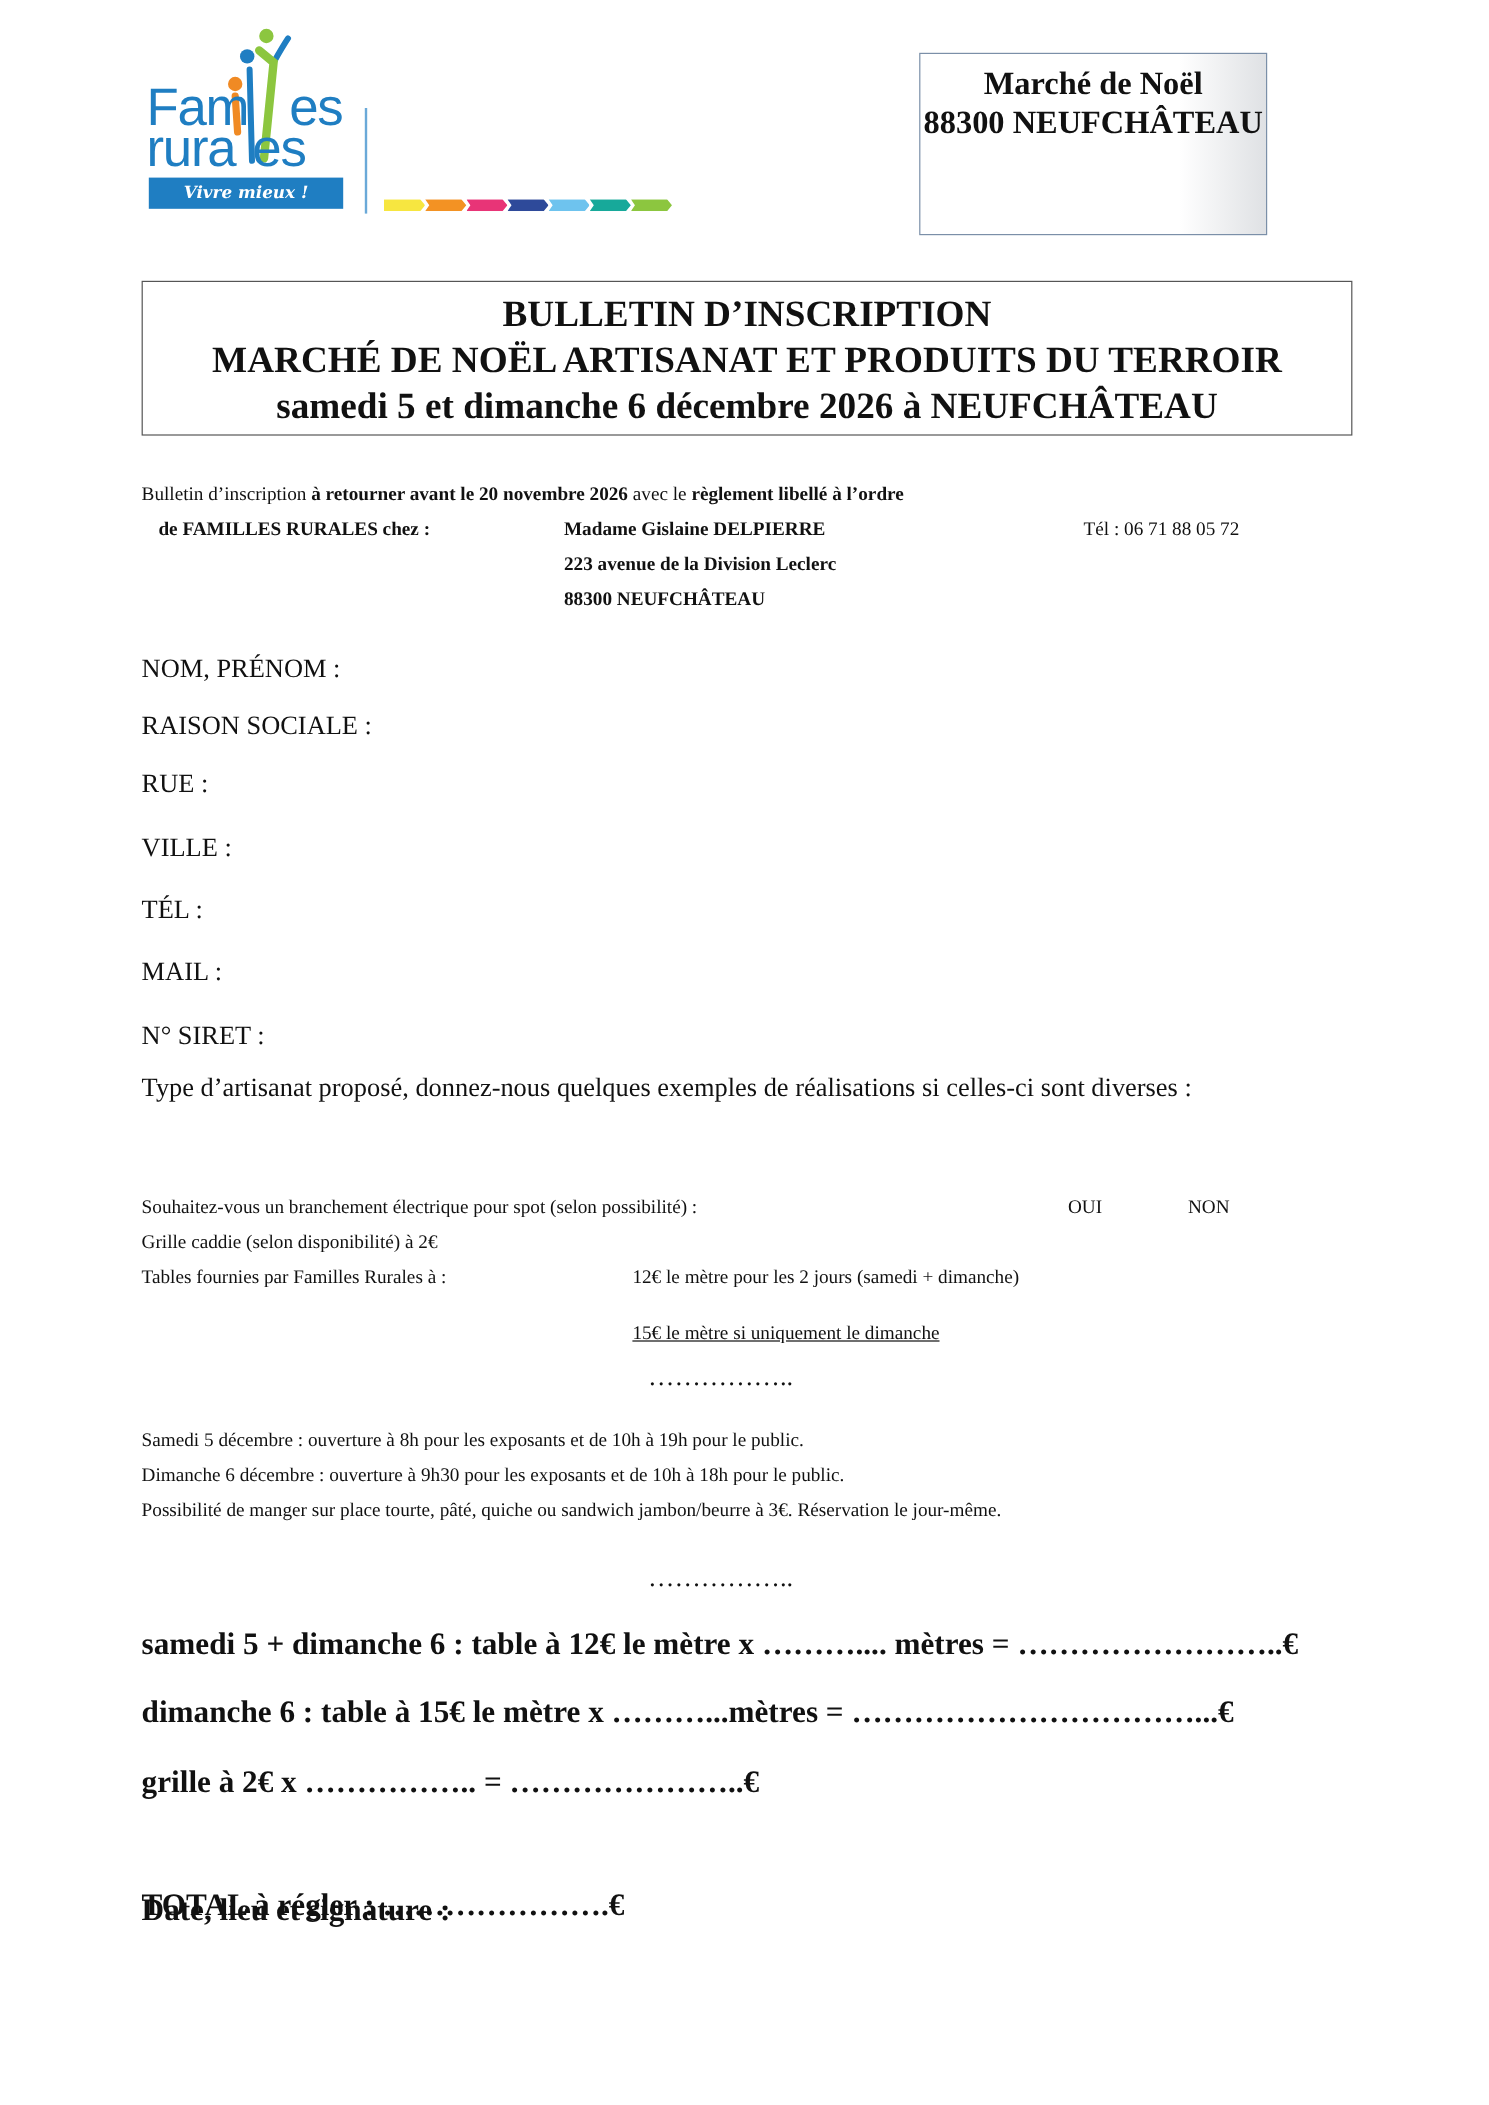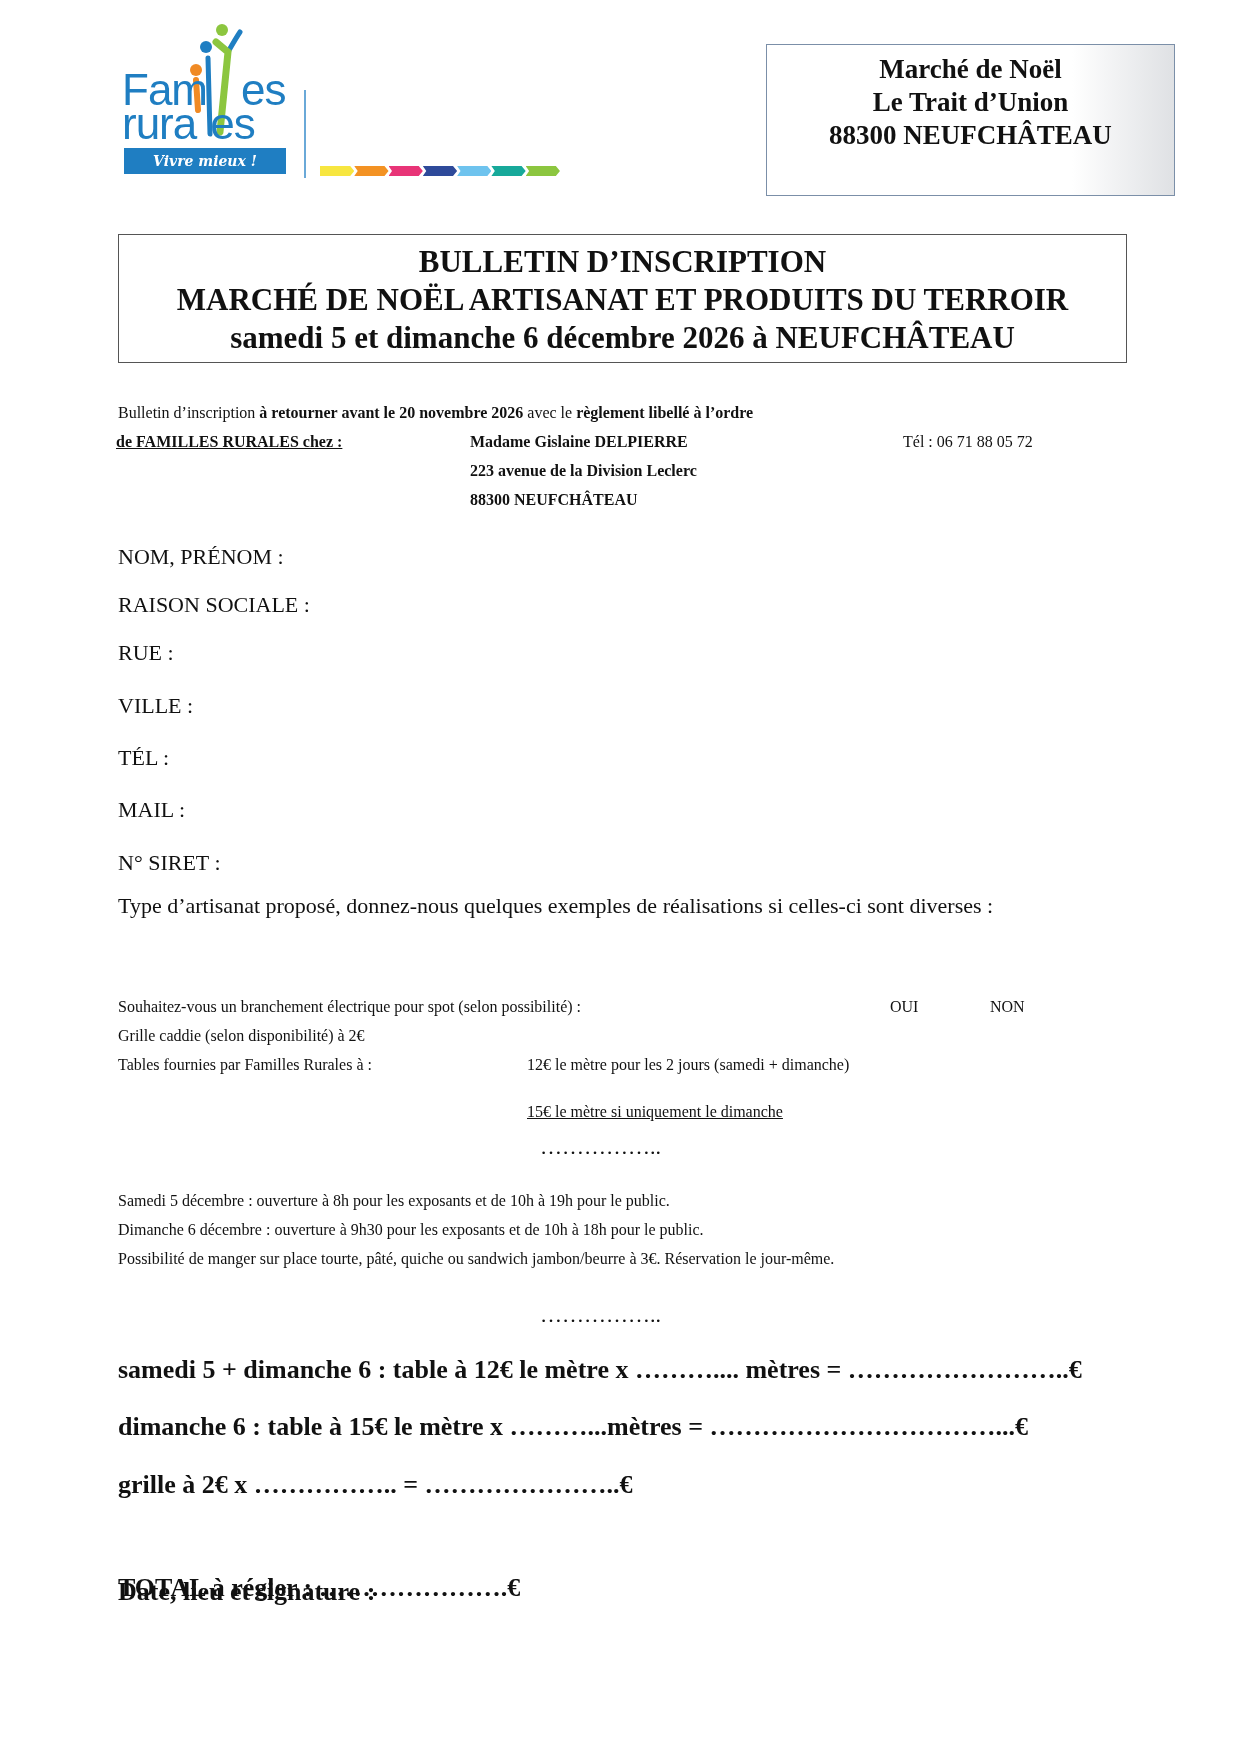--- a/index.html
+++ b/index.html
@@ -25,21 +25,21 @@
     .logo-assoc {
       position: absolute; left: 198px; top: 62px; font-family: "DejaVu Sans", sans-serif;
       color: #1f7ec2; font-size: 22px; line-height: 26px; letter-spacing: 0.5px;
     }
     .logo-bar { position: absolute; left: 200px; top: 144px; width: 240px; height: 10px; display: flex; }
     .logo-bar span { flex: 1; height: 100%; clip-path: polygon(0 0, 88% 0, 100% 50%, 88% 100%, 0 100%, 10% 50%); }
     .logo-bar span:first-child { clip-path: polygon(0 0, 88% 0, 100% 50%, 88% 100%, 0 100%); }
 
     
     .addr-box {
-      left: 766px; top: 44px; width: 409px; height: 152px; box-sizing: border-box;
+      left: 766px; top: 44px; width: 290px; height: 152px; box-sizing: border-box;
       border: 1.5px solid #7b8fa8;
       background: linear-gradient(to right, #ffffff 0%, #ffffff 75%, #dfe1e4 100%);
       text-align: center; font-weight: bold; font-size: 27px; line-height: 33px; padding-top: 8px;
     }
 
     
     .title-box {
       left: 118px; top: 234px; width: 1009px; height: 129px; box-sizing: border-box;
       border: 1.5px solid #555; text-align: center; font-weight: bold;
       font-size: 31px; line-height: 38px; padding-top: 8px;
@@ -79,34 +79,33 @@
       <span style="background:#e83477"></span>
       <span style="background:#2e4a9a"></span>
       <span style="background:#6ec3ee"></span>
       <span style="background:#17a99a"></span>
       <span style="background:#8cc63f"></span>
   </div>
 </div>
 
 <div class="abs addr-box">
   <div>Marché de Noël</div>
-  <div>Le Trait d’Union</div>
   <div>88300 NEUFCHÂTEAU</div>
 </div>
 
 <div class="abs title-box">
   <div>BULLETIN D’INSCRIPTION</div>
   <div>MARCHÉ DE NOËL ARTISANAT ET PRODUITS DU TERROIR</div>
   <div>samedi 5 et dimanche 6 décembre 2026 à NEUFCHÂTEAU</div>
 </div>
 
 <div class="abs para" style="left:118px; top:398px; width:1010px;">
   <span>Bulletin d’inscription </span><span class="b">à retourner avant le 20 novembre 2026</span><span> avec le </span><span class="b">règlement libellé à l’ordre</span>
 </div>
-<div class="abs para b" style="left:116px; top:427px;text-decoration:underline;">de FAMILLES RURALES chez :</div>
+<div class="abs para b" style="left:132px; top:427px;">de FAMILLES RURALES chez :</div>
 <div class="abs para b" style="left:470px; top:427px;">Madame Gislaine DELPIERRE</div>
 <div class="abs para" style="left:903px; top:427px;">Tél : 06 71 88 05 72</div>
 <div class="abs para b" style="left:470px; top:456px;">223 avenue de la Division Leclerc</div>
 <div class="abs para b" style="left:470px; top:485px;">88300 NEUFCHÂTEAU</div>
 
 <div class="abs field-label" style="top:542px;">NOM, PRÉNOM :</div>
 <div class="abs field-label" style="top:590px;">RAISON SOCIALE :</div>
 <div class="abs field-label" style="top:638px;">RUE :</div>
 <div class="abs field-label" style="top:691px;">VILLE :</div>
 <div class="abs field-label" style="top:743px;">TÉL :</div>

